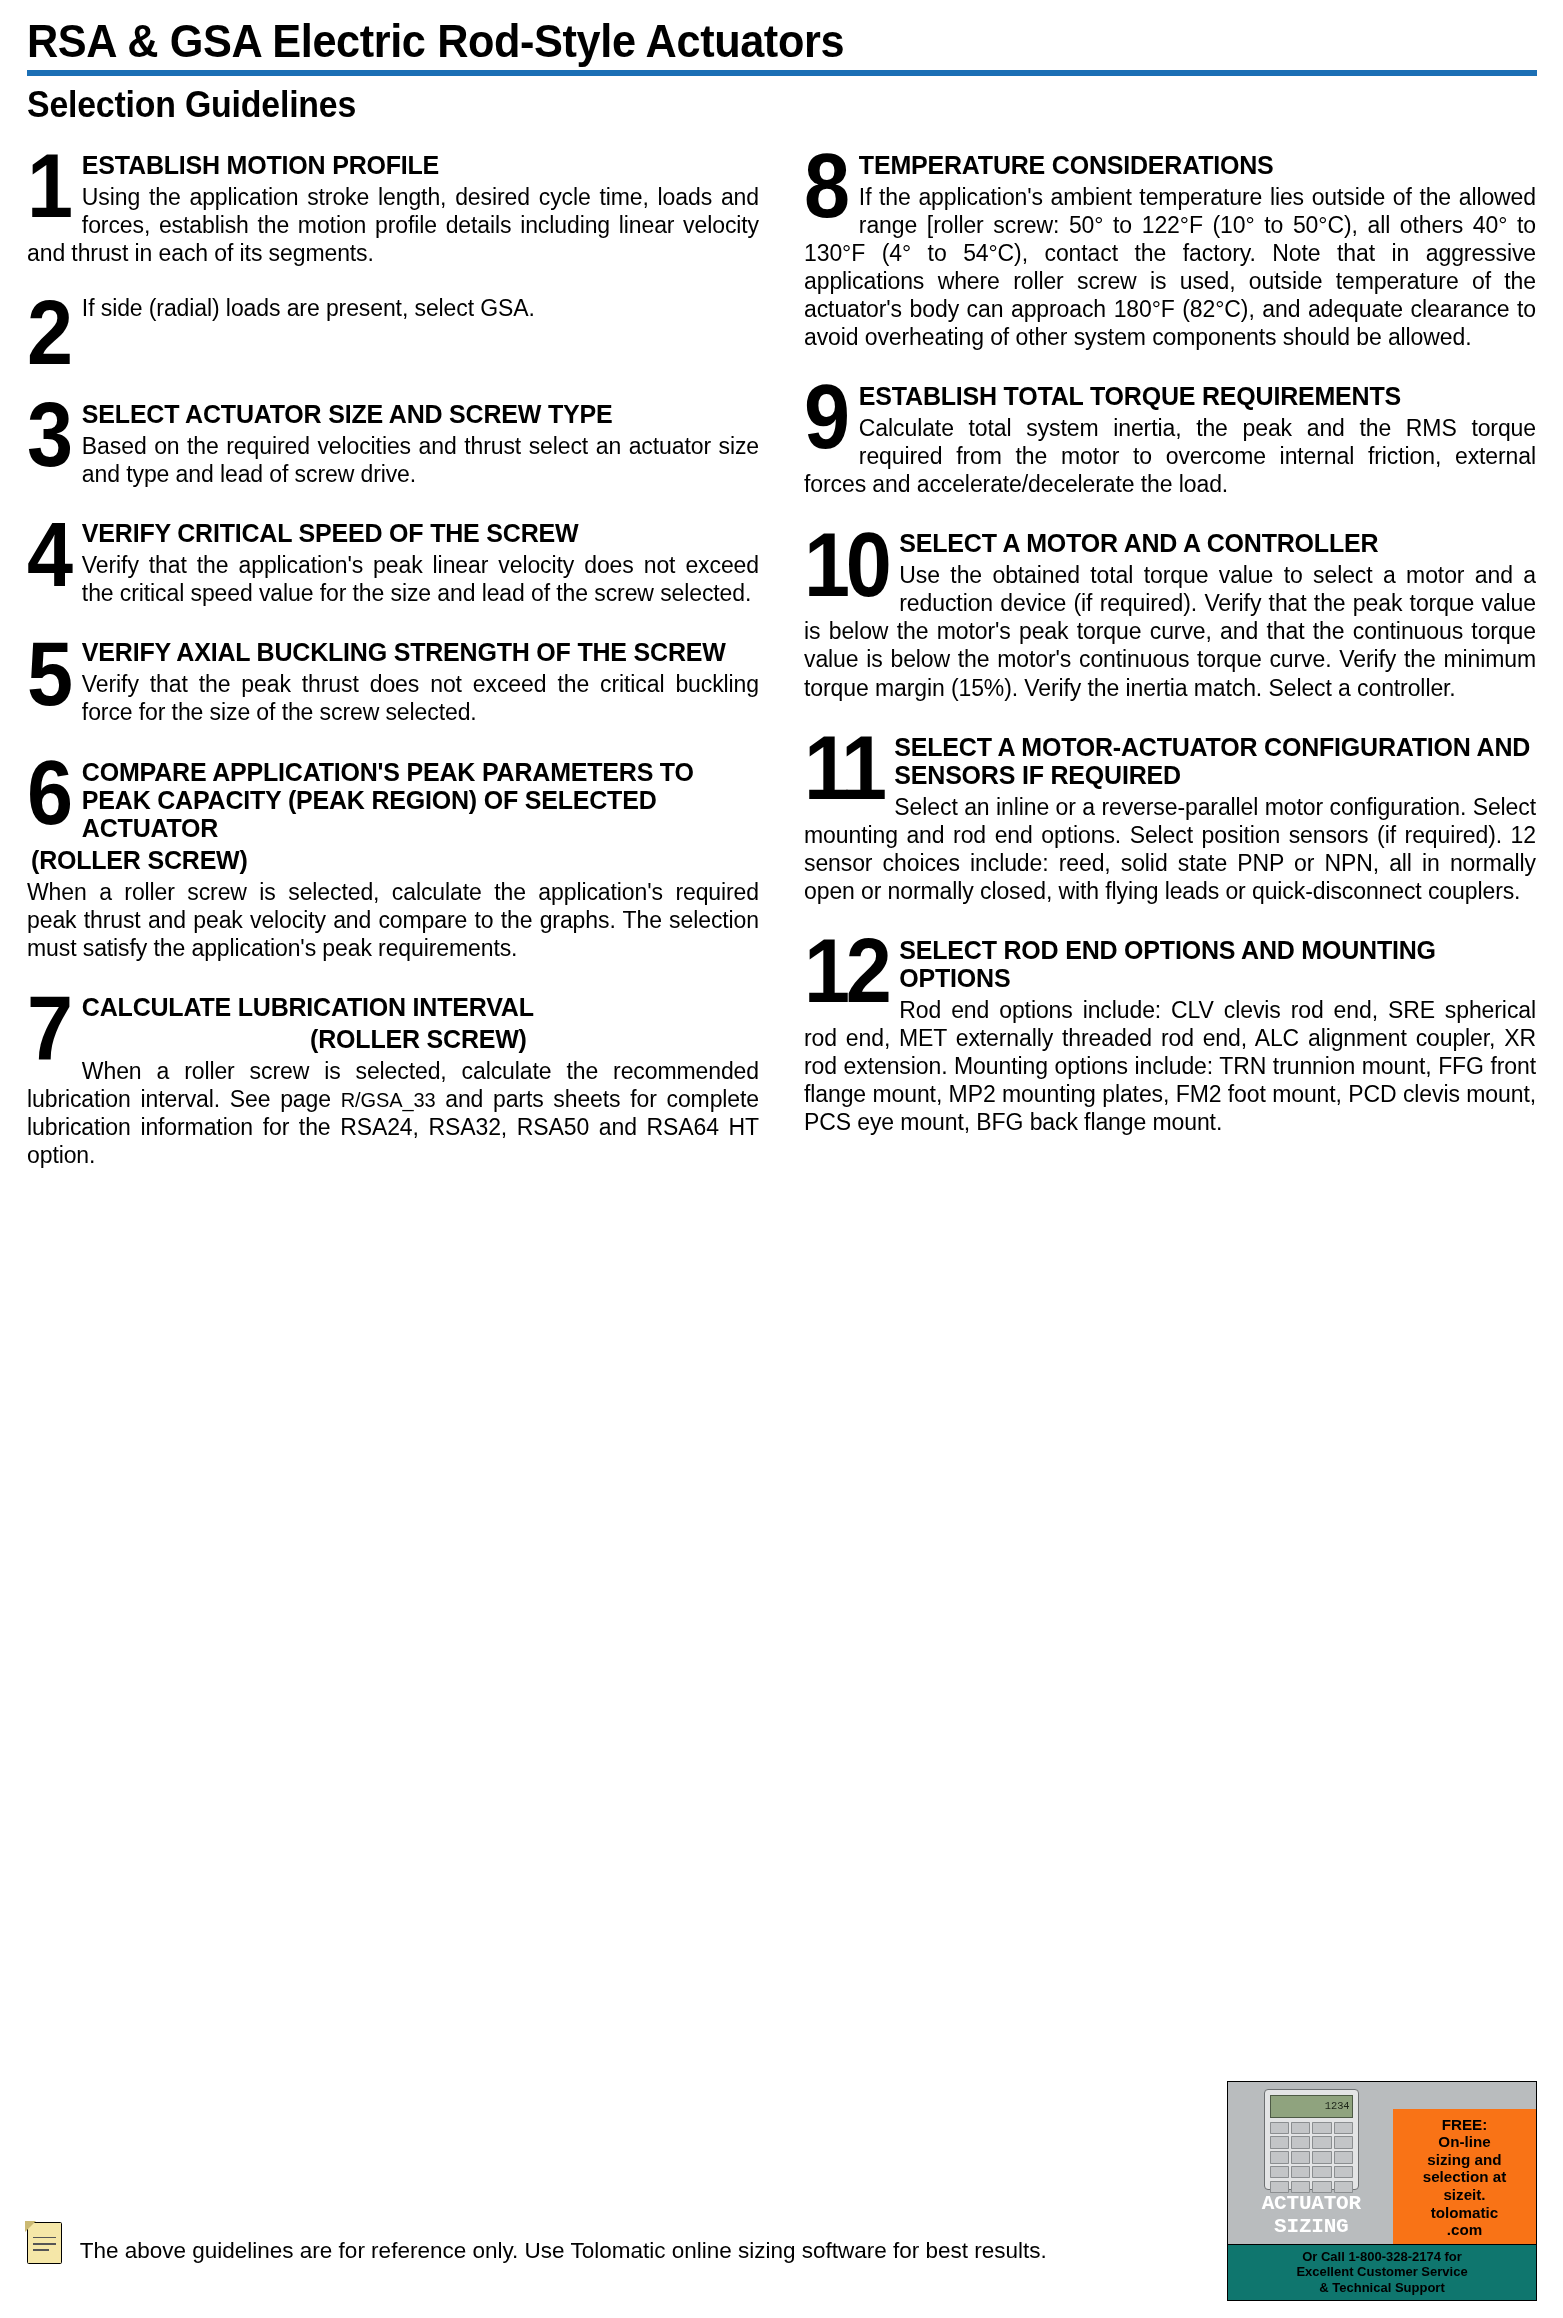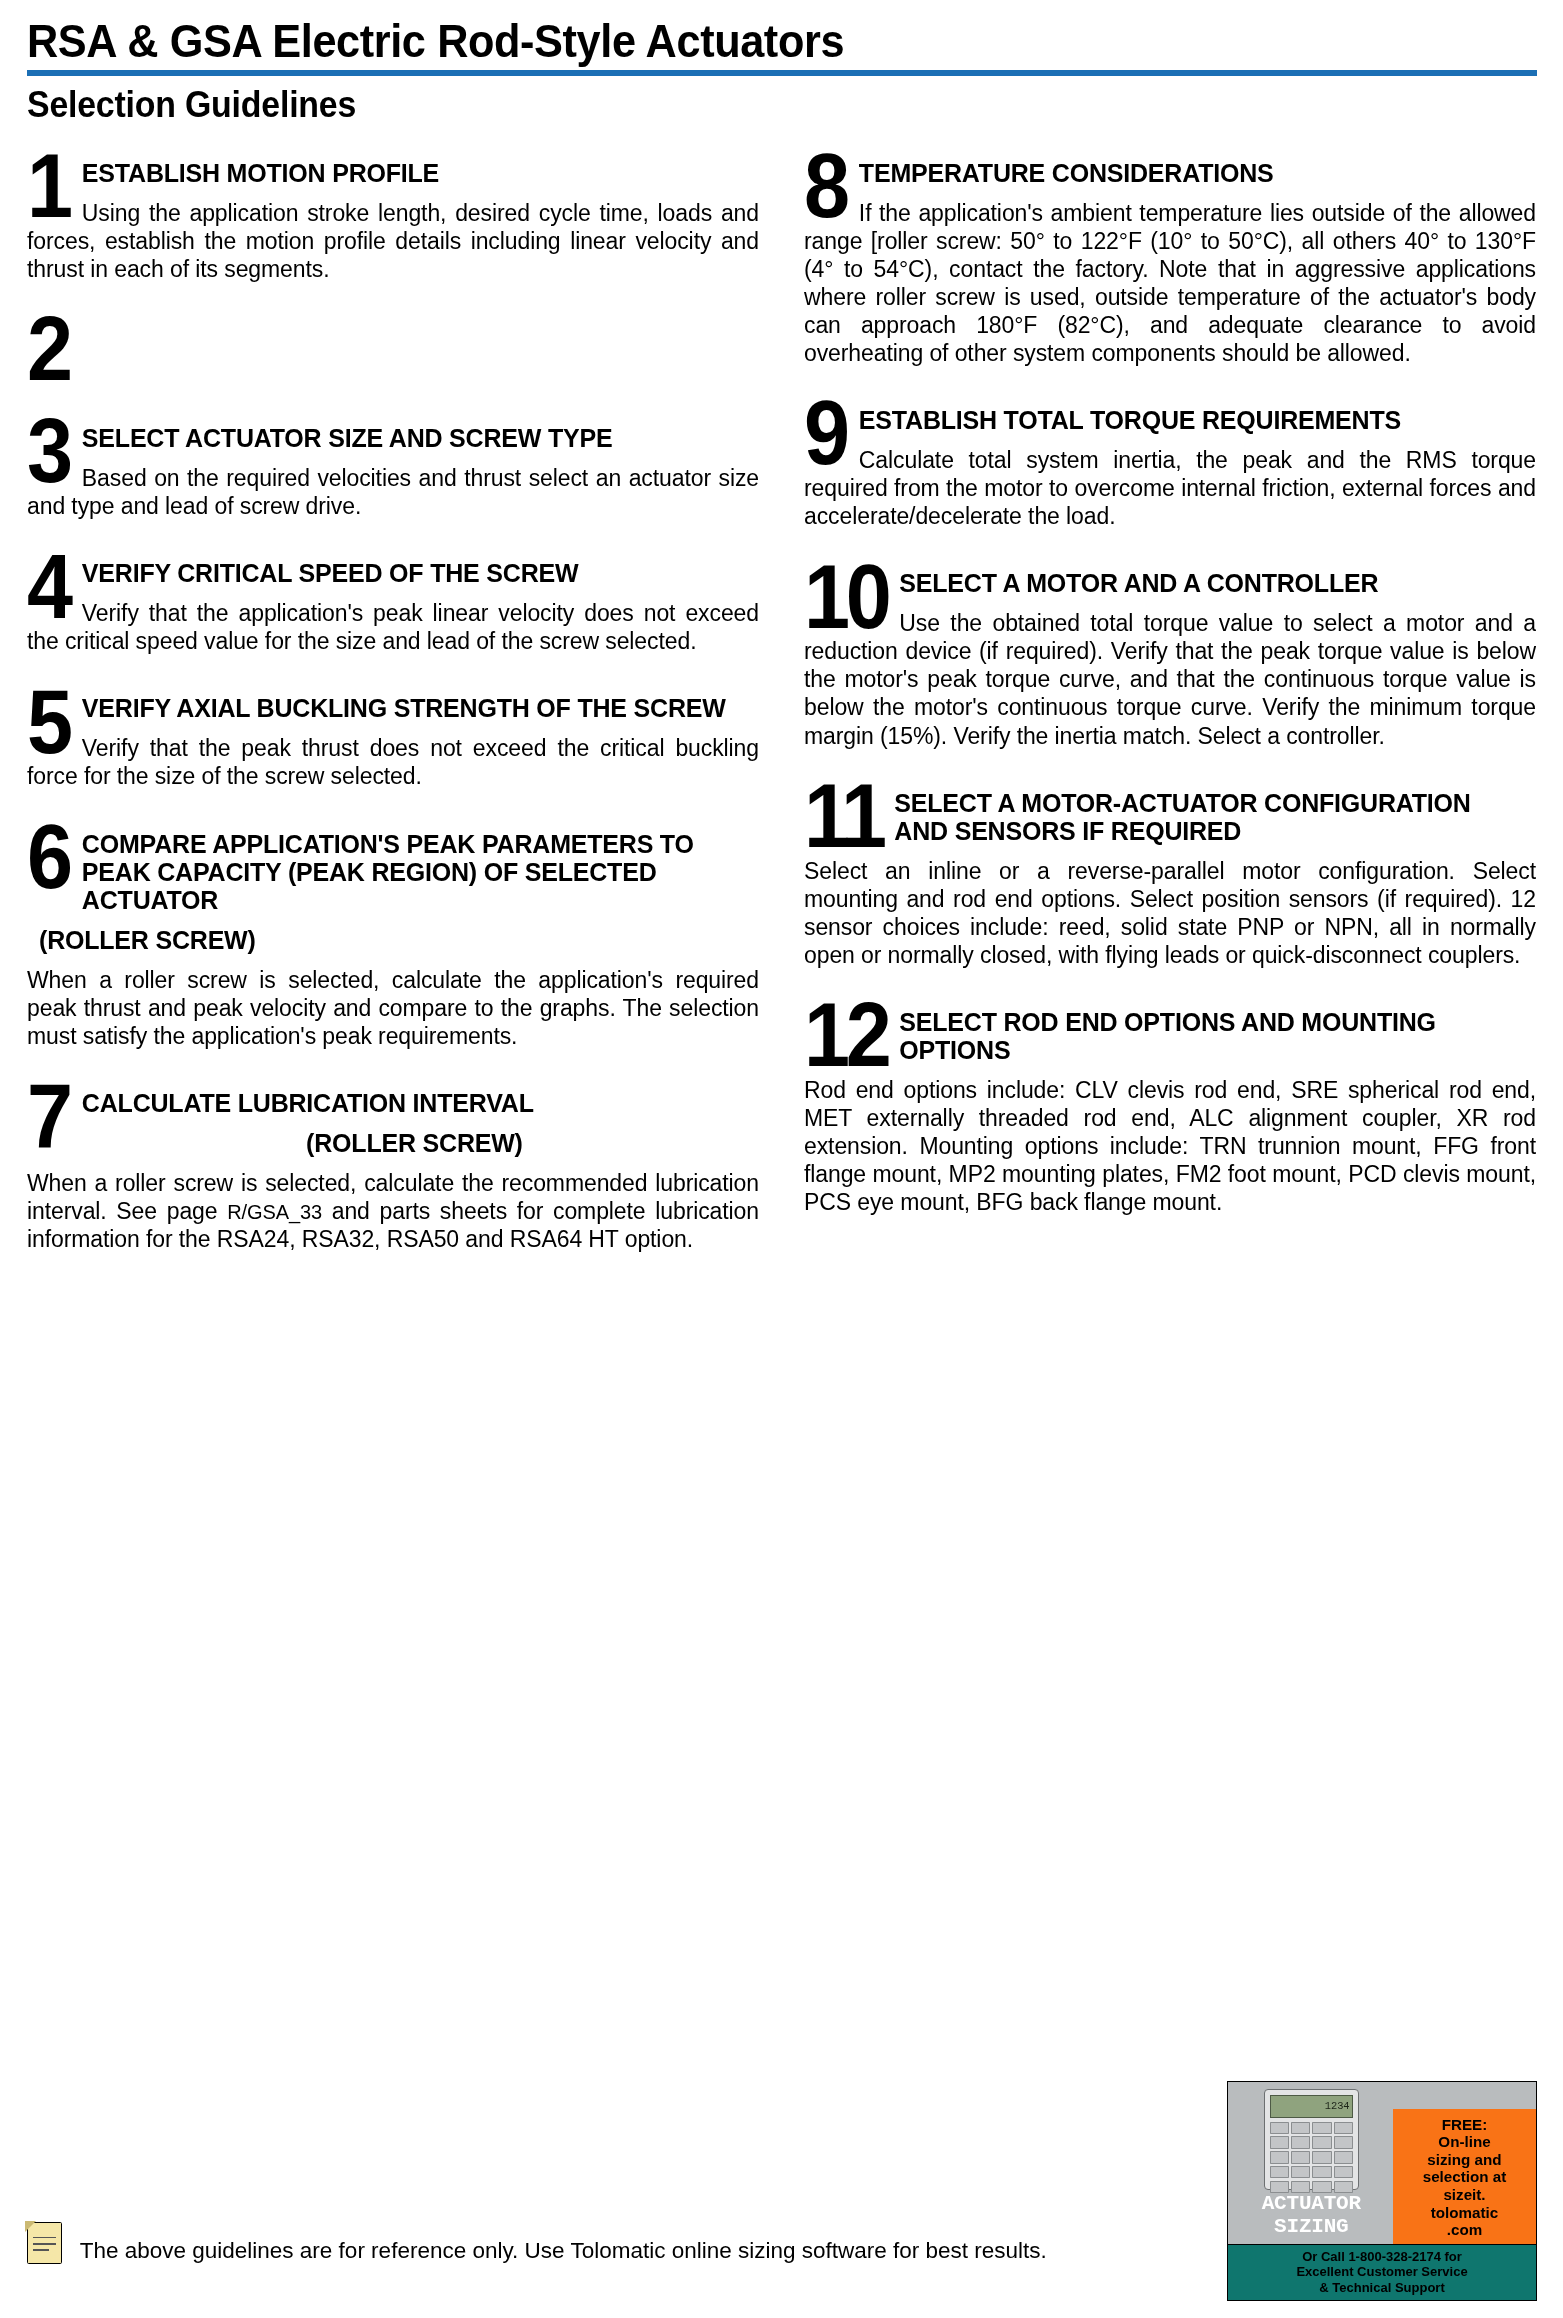--- a/index.html
+++ b/index.html
@@ -74,21 +74,21 @@
   }
   .step-num.wide {
     letter-spacing: -4.8px;
     margin-right: 4.8px;
   }
   .step-head {
     font-size: 25px;
     font-weight: bold;
     line-height: 1.12;
     letter-spacing: -0.2px;
-    margin: 12px;
+    margin: 4px;
     text-transform: uppercase;
   }
   .step-body {
     font-size: 23px;
     line-height: 1.22;
     text-align: justify;
     margin: 0;
     letter-spacing: -0.1px;
   }
   .small-caps-inline {
@@ -239,20 +239,21 @@
     <div class="col">
 
       <div class="step">
         <div class="step-num">1</div>
         <div class="step-head">ESTABLISH MOTION PROFILE</div>
         <div class="step-body">Using the application stroke length, desired cycle time, loads and forces, establish the motion profile details including linear velocity and thrust in each of its segments.</div>
       </div>
 
       <div class="step">
         <div class="step-num">2</div>
+        <div class="step-body">If side (radial) loads are present, select GSA.</div>
       </div>
 
       <div class="step">
         <div class="step-num">3</div>
         <div class="step-head">SELECT ACTUATOR SIZE AND SCREW TYPE</div>
         <div class="step-body">Based on the required velocities and thrust select an actuator size and type and lead of screw drive.</div>
       </div>
 
       <div class="step">
         <div class="step-num">4</div>

